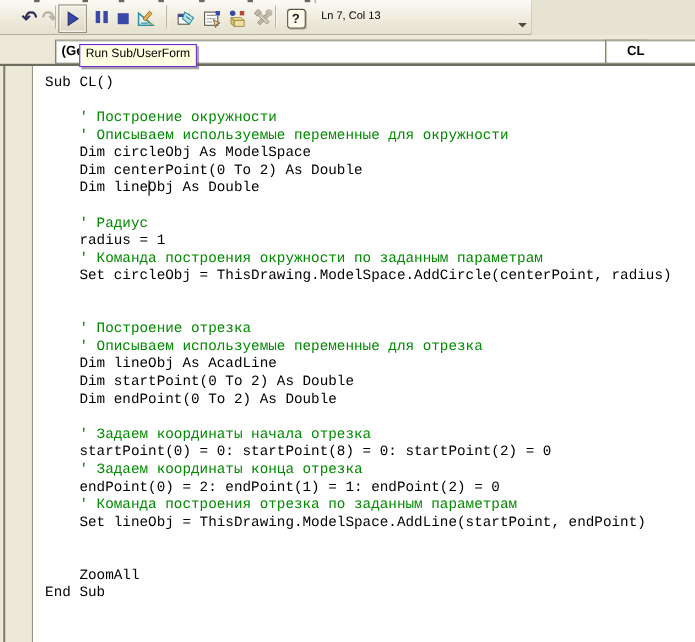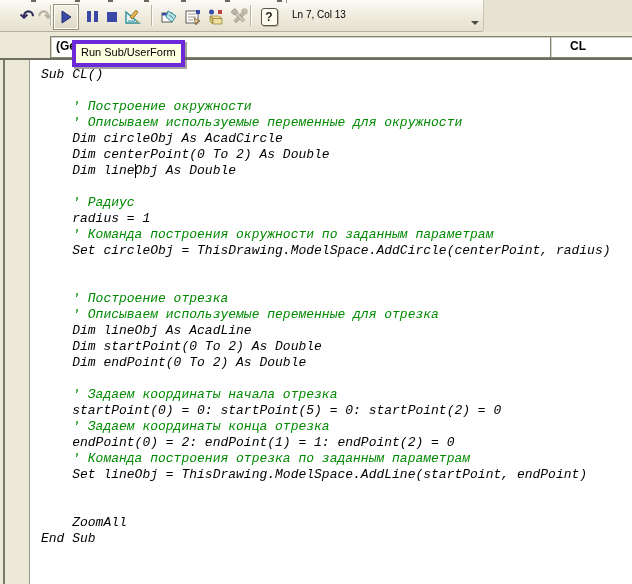--- a/index.html
+++ b/index.html
@@ -44,35 +44,35 @@
   .combo-text{position:absolute;left:5px;top:2px;font-size:12px;font-weight:bold;color:#000;white-space:nowrap;}
   .combo-drop{
     position:absolute;right:1px;top:1px;width:19px;height:16px;
     background:linear-gradient(#b9bf8b,#8c9355);border:1px solid #747b41;border-radius:2px;
     display:flex;align-items:center;justify-content:center;
   }
   .combo-drop i{width:0;height:0;border-left:4px solid transparent;border-right:4px solid transparent;border-top:5px solid #fff;}
   
   .tooltip{
     position:absolute;left:72px;top:40px;height:17px;z-index:20;
-    background:#ffffe1;border:4px solid #6d28d9;box-shadow:2px 2px 0 rgba(90,90,80,.55);
+    background:#ffffe1;border:1px solid #6d28d9;box-shadow:2px 2px 0 rgba(90,90,80,.55);
     font-size:11px;color:#000;padding:2px 5px 0 5px;white-space:nowrap;
   }
   
   .code-window{position:absolute;top:58px;left:0;width:632px;height:526px;}
   .cw-topline{position:absolute;top:0;left:0;width:632px;height:2px;background:#6e6d62;}
   .cw-leftframe{position:absolute;top:2px;left:0;width:3px;height:524px;background:#ece9d8;}
   .cw-leftline{position:absolute;top:2px;left:3px;width:2px;height:524px;background:#7a796d;}
   .margin-bar{position:absolute;top:2px;left:5px;width:24px;height:524px;background:#ece9d8;border-right:1px solid #989688;}
   .code-area{
     position:absolute;top:2px;left:30px;width:602px;height:524px;background:#fff;
     font-family:"Liberation Mono","DejaVu Sans Mono",monospace;font-size:13px;line-height:16px;
     padding:7px 0 0 11px;box-sizing:border-box;overflow:hidden;
   }
-  .code-line{height:16px;white-space:pre;color:#000;font-style:italic;}
+  .code-line{height:16px;white-space:pre;color:#000;}
   .code-line.comment{color:#008A00;}
   .caret{position:absolute;width:1px;height:14px;background:#000;}
   
   .icon16{width:18px;height:18px;display:block;}
   .help-box{
     width:15px;height:16px;border:1px solid #56564c;border-radius:3px;background:#fffcee;
     font-size:12px;font-weight:bold;color:#222;display:flex;align-items:center;justify-content:center;
     box-shadow:1px 1px 0 #b9b5a4;
   }
 </style>
@@ -190,38 +190,38 @@
   <div class="cw-topline"></div>
   <div class="cw-leftframe"></div>
   <div class="cw-leftline"></div>
   <div class="margin-bar"></div>
   <div class="code-area">
     <div>
         <div class="code-line code">Sub CL()</div>
         <div class="code-line blank"></div>
         <div class="code-line comment">    ' Построение окружности</div>
         <div class="code-line comment">    ' Описываем используемые переменные для окружности</div>
-        <div class="code-line code">    Dim circleObj As AcadCircle</div>
+        <div class="code-line code">    Dim circleObj As ModelSpace</div>
         <div class="code-line code">    Dim centerPoint(0 To 2) As Double</div>
         <div class="code-line code">    Dim lineObj As Double</div>
         <div class="code-line blank"></div>
         <div class="code-line comment">    ' Радиус</div>
         <div class="code-line code">    radius = 1</div>
         <div class="code-line comment">    ' Команда построения окружности по заданным параметрам</div>
         <div class="code-line code">    Set circleObj = ThisDrawing.ModelSpace.AddCircle(centerPoint, radius)</div>
         <div class="code-line blank"></div>
         <div class="code-line blank"></div>
         <div class="code-line comment">    ' Построение отрезка</div>
         <div class="code-line comment">    ' Описываем используемые переменные для отрезка</div>
         <div class="code-line code">    Dim lineObj As AcadLine</div>
         <div class="code-line code">    Dim startPoint(0 To 2) As Double</div>
         <div class="code-line code">    Dim endPoint(0 To 2) As Double</div>
         <div class="code-line blank"></div>
         <div class="code-line comment">    ' Задаем координаты начала отрезка</div>
-        <div class="code-line code">    startPoint(0) = 0: startPoint(5) = 0: startPoint(2) = 0</div>
+        <div class="code-line code">    startPoint(0) = 0: startPoint(8) = 0: startPoint(2) = 0</div>
         <div class="code-line comment">    ' Задаем координаты конца отрезка</div>
         <div class="code-line code">    endPoint(0) = 2: endPoint(1) = 1: endPoint(2) = 0</div>
         <div class="code-line comment">    ' Команда построения отрезка по заданным параметрам</div>
         <div class="code-line code">    Set lineObj = ThisDrawing.ModelSpace.AddLine(startPoint, endPoint)</div>
         <div class="code-line blank"></div>
         <div class="code-line blank"></div>
         <div class="code-line code">    ZoomAll</div>
         <div class="code-line code">End Sub</div>
       </div>
     <div class="caret" style="left: 105px; top: 104px;"></div>

